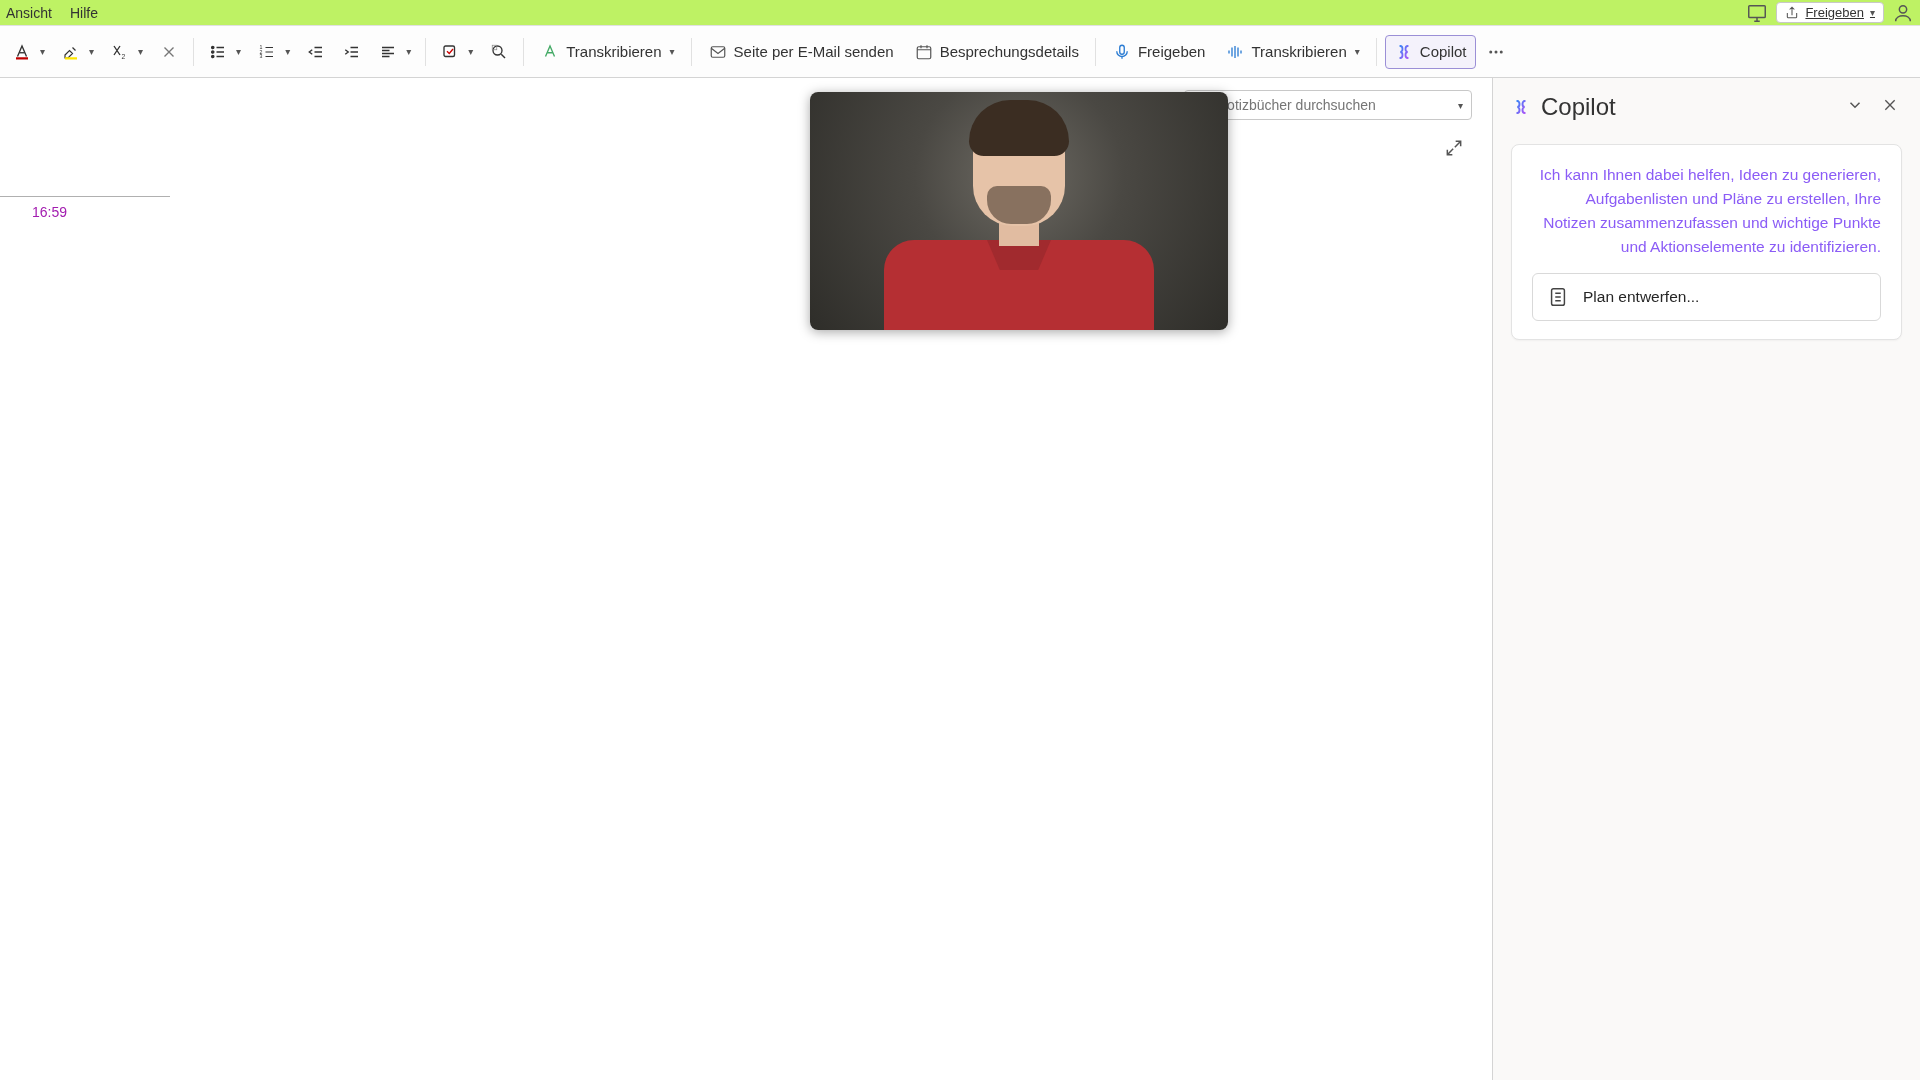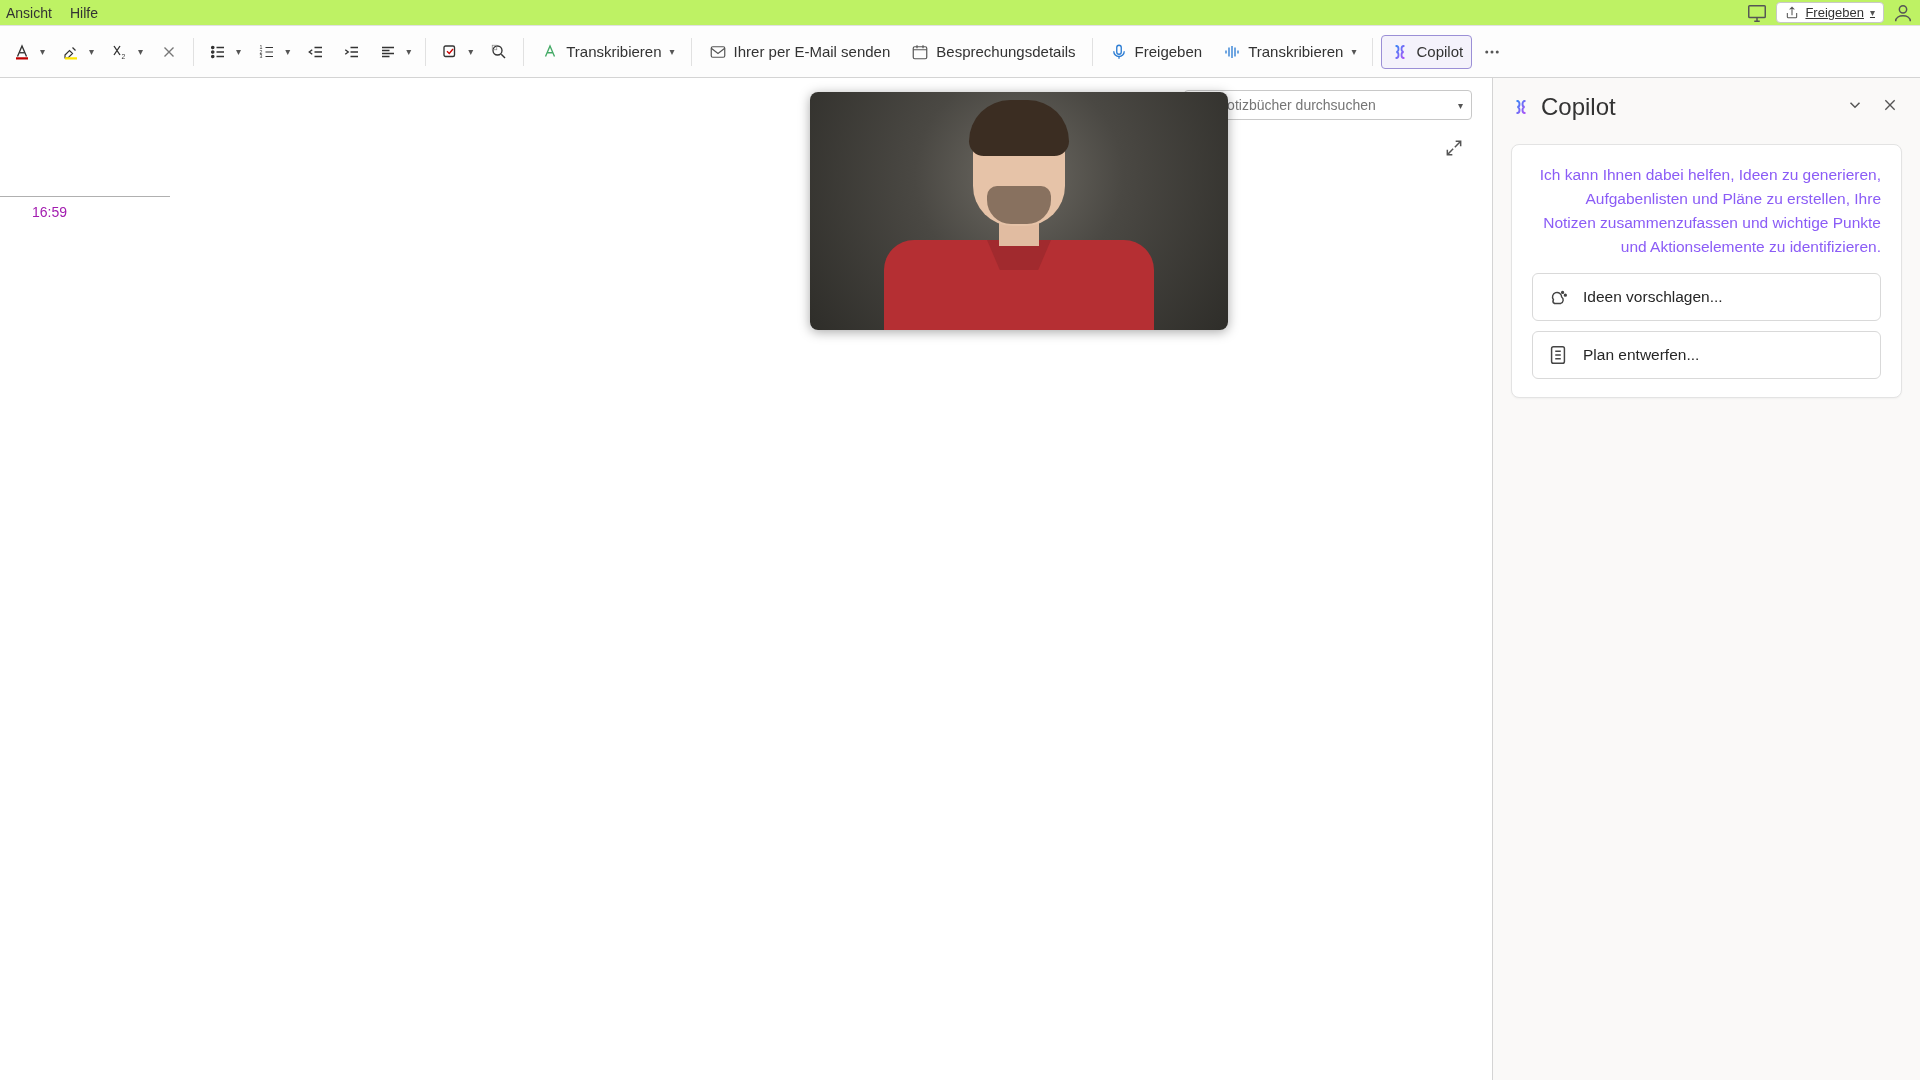--- a/index.html
+++ b/index.html
@@ -219,21 +219,21 @@
 
   <div class="sep"></div>
 
   <div class="rbtn">
     <span class="ico">
       <svg viewBox="0 0 24 24" fill="none" stroke="#555" stroke-width="1.6">
           <rect x="3" y="5" width="18" height="14" rx="2"></rect>
           <path d="M3 7l9 7 9-7"></path>
         </svg>
     </span>
-    <span>Ihrer per E-Mail senden</span>
+    <span>Seite per E-Mail senden</span>
   </div>
 
   <div class="rbtn">
     <span class="ico">
       <svg viewBox="0 0 24 24" fill="none" stroke="#555" stroke-width="1.6">
           <rect x="3" y="5" width="18" height="16" rx="2"></rect>
           <path d="M3 9h18M8 3v4M16 3v4"></path>
         </svg>
     </span>
     <span>Besprechungsdetails</span>
@@ -349,30 +349,20 @@
         <svg width="16" height="16" viewBox="0 0 24 24" fill="none" stroke="#555" stroke-width="2">
             <path d="M5 5l14 14M19 5L5 19"></path>
           </svg>
       </span>
     </div>
 
     <div class="copilot-body">
       <div class="card">
         <p>Ich kann Ihnen dabei helfen, Ideen zu generieren, Aufgabenlisten und Pläne zu erstellen, Ihre Notizen zusammenzufassen und wichtige Punkte und Aktionselemente zu identifizieren.</p>
 
-        <div class="suggest">
-          <span class="sicon">
-            <svg viewBox="0 0 24 24" fill="none" stroke="#444" stroke-width="1.6">
-                <path d="M7 15a5 5 0 119-3 4 4 0 01-1 7H8a3 3 0 01-1-4z"></path>
-                <circle cx="17" cy="7" r="1" fill="#444"></circle>
-                <circle cx="20" cy="10" r="1" fill="#444"></circle>
-              </svg>
-          </span>
-          <span>Ideen vorschlagen...</span>
-        </div>
 
         <div class="suggest">
           <span class="sicon">
             <svg viewBox="0 0 24 24" fill="none" stroke="#444" stroke-width="1.6">
                 <rect x="5" y="3" width="14" height="18" rx="2"></rect>
                 <path d="M9 8h6M9 12h6M9 16h6"></path>
               </svg>
           </span>
           <span>Plan entwerfen...</span>
         </div>

